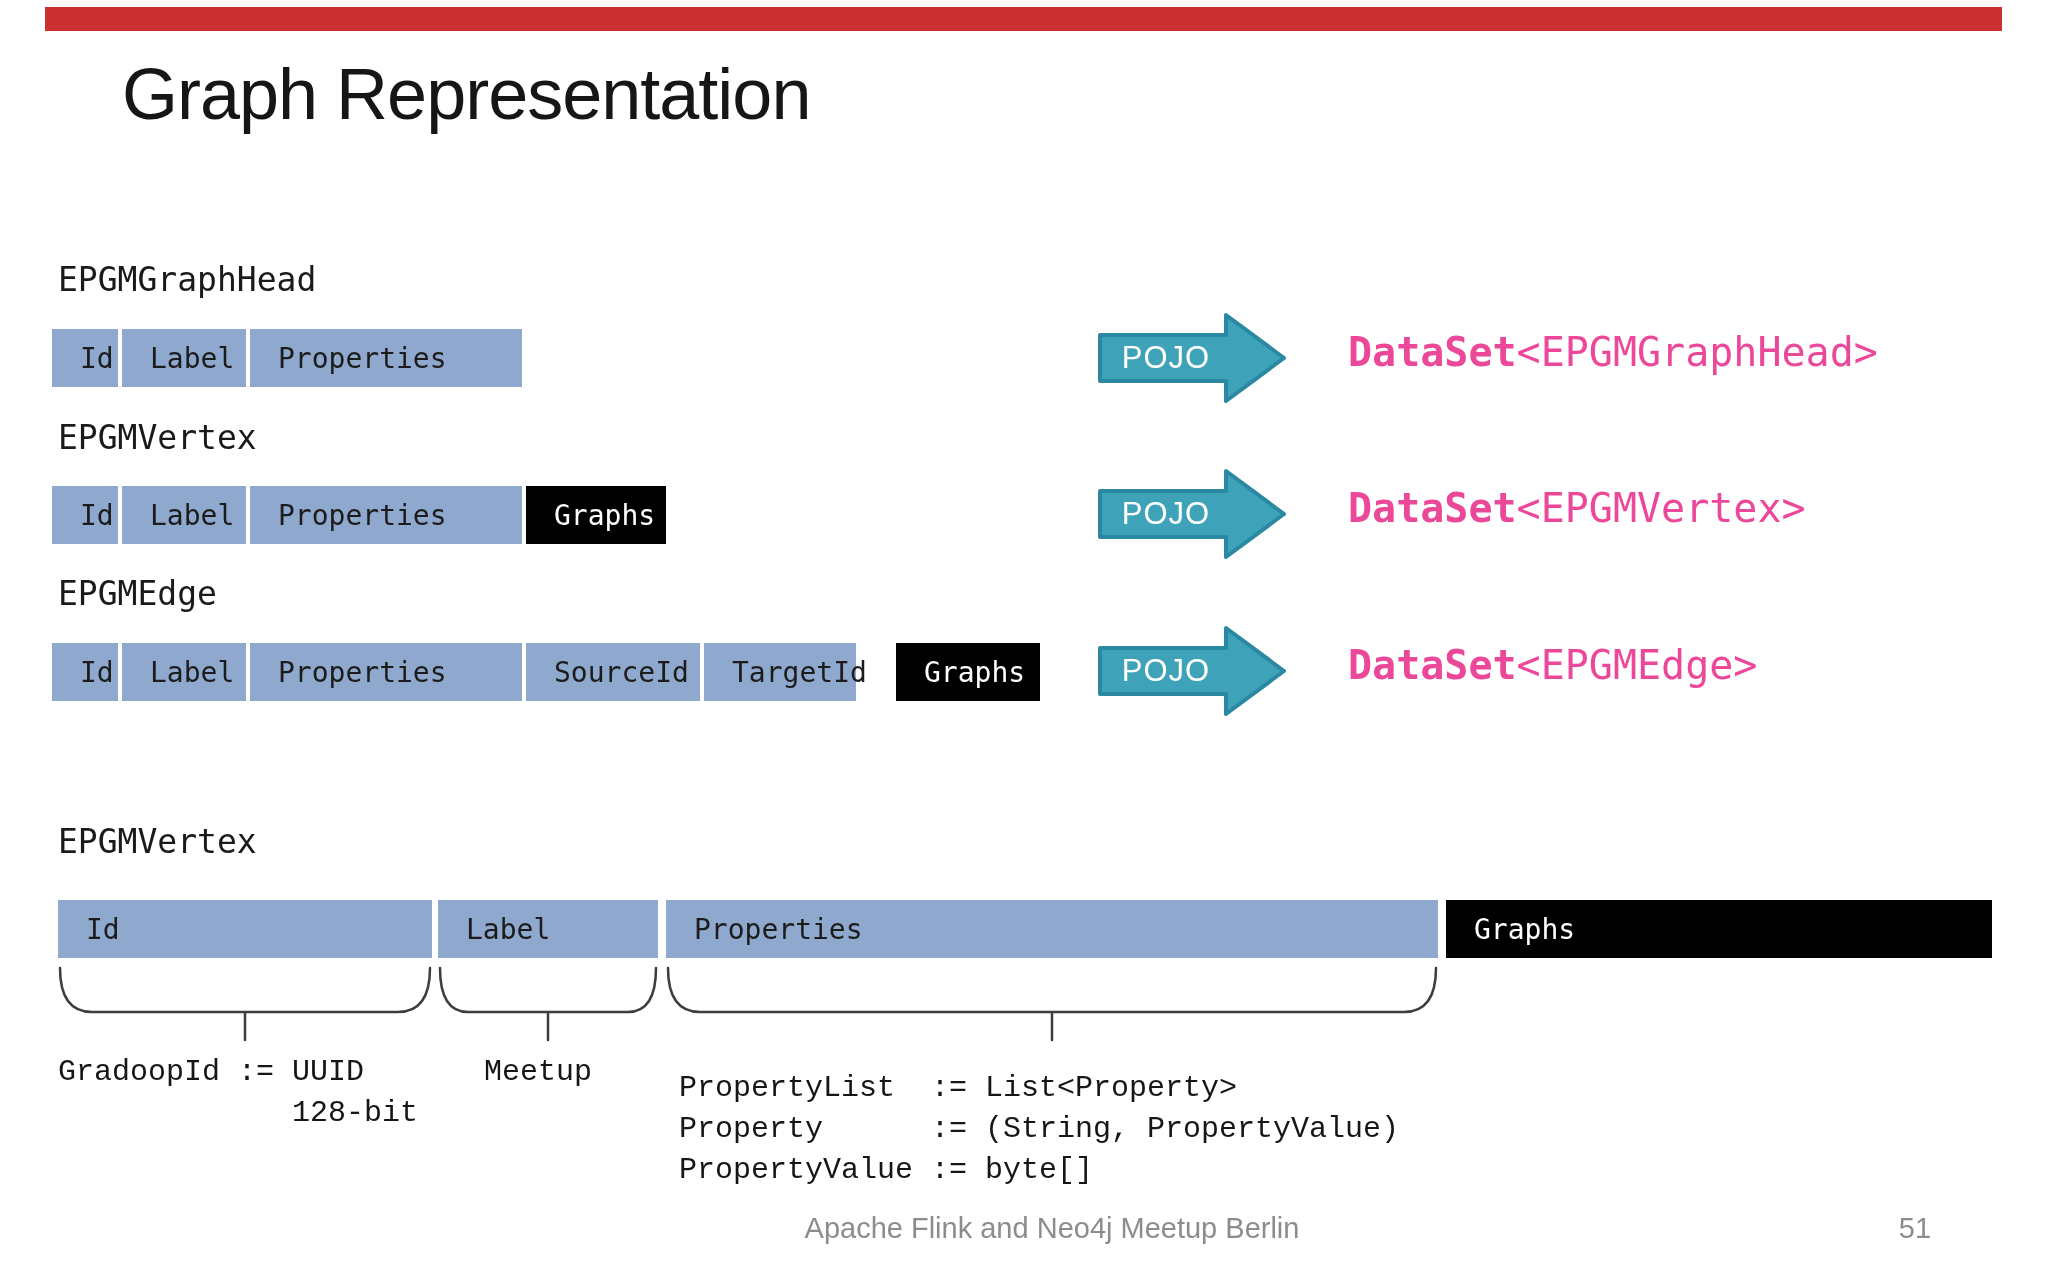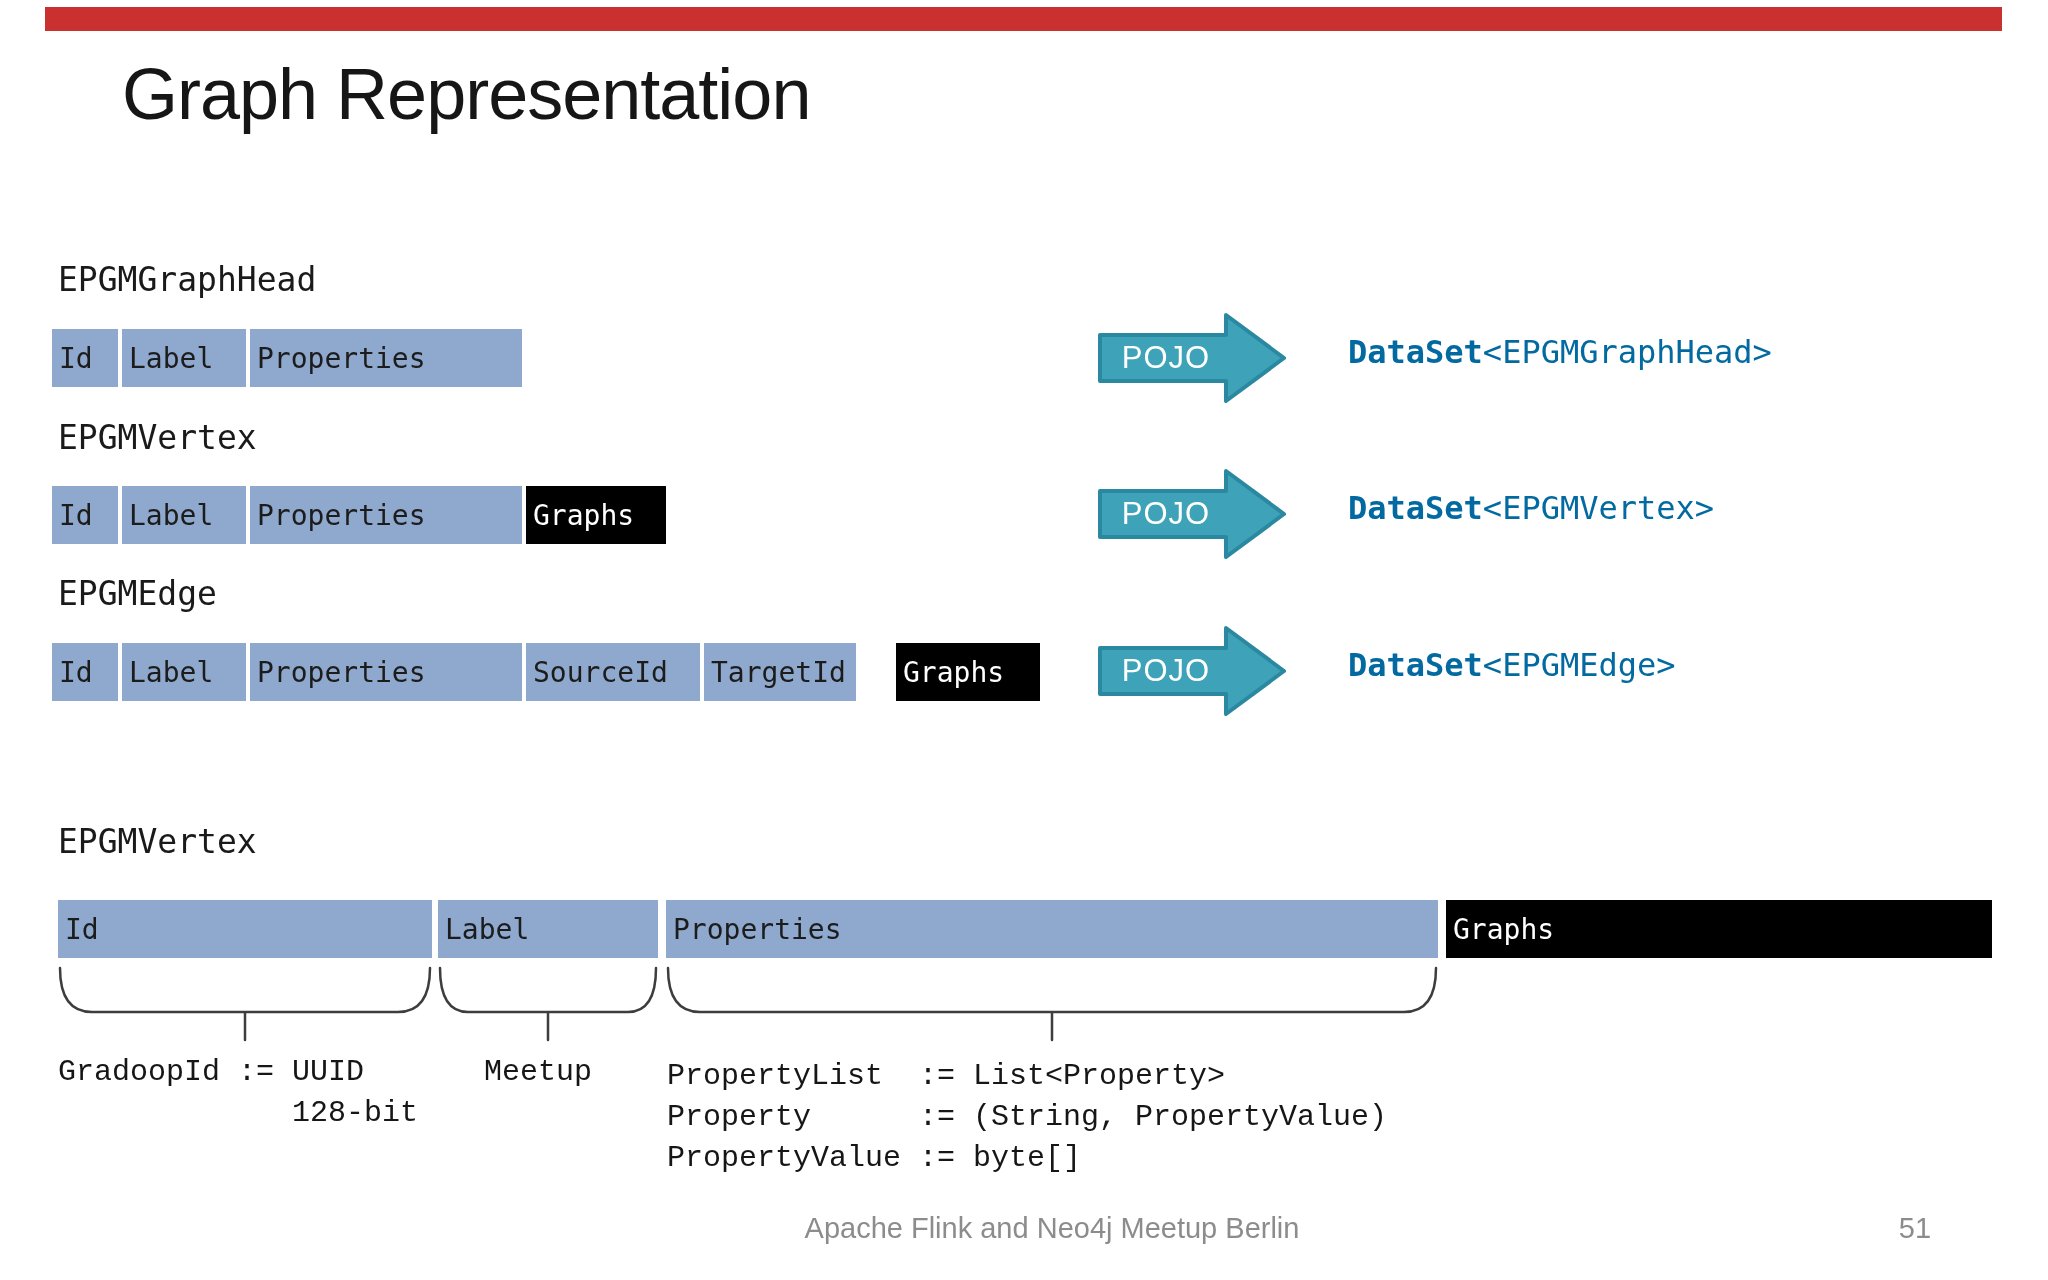--- a/index.html
+++ b/index.html
@@ -21,36 +21,36 @@
   }
   .sec-label{
     position:absolute;left:58px;
     font-family:"DejaVu Sans Mono", monospace;
     font-size:33px;color:#1a1a1a;line-height:40px;white-space:pre;
   }
   .cell{
     position:absolute;height:58px;box-sizing:border-box;
     background:#8FA9CE;
     display:flex;align-items:center;
-    padding-left:7px;
+    padding-left:28px;
     font-family:"DejaVu Sans Mono", monospace;
     font-size:28px;color:#1c1c1c;white-space:pre;
   }
   .cell.red{background:#000000;color:#ffffff;}
   .arrow-svg{position:absolute;left:1098px;width:190px;height:90px;}
   .arrow-svg polygon{fill:#3EA2B9;stroke:#2A89A0;stroke-width:4;stroke-linejoin:round;}
   .pojo-label{
     position:absolute;left:1106px;width:120px;text-align:center;
     font-family:"Liberation Sans", sans-serif;
     font-size:31px;line-height:40px;color:#ffffff;letter-spacing:1px;
   }
   .dataset{
     position:absolute;left:1348px;
     font-family:"DejaVu Sans Mono", monospace;
-    font-size:32px;line-height:48px;color:#0369a1;white-space:pre;
+    font-size:40px;line-height:48px;color:#ec4899;white-space:pre;
   }
   .dataset .b{font-weight:700;}
   .brace{position:absolute;height:78px;}
   .brace path{fill:none;stroke:#3d3d3d;stroke-width:2.5;stroke-linecap:round;}
   .defs{
     position:absolute;
     font-family:Liberation Mono, monospace;
     font-size:30px;line-height:41px;color:#161616;white-space:pre;
   }
   .footer-text{
@@ -117,20 +117,20 @@
   <svg class="brace" style="left:438px;top:966px;width:220px;" viewBox="0 0 220 78">
     <path d="M2,2 Q2,46 30,46 L190,46 Q218,46 218,2 M110,46 L110,74"></path>
   </svg>
   <svg class="brace" style="left:666px;top:966px;width:772px;" viewBox="0 0 772 78">
     <path d="M2,2 Q2,46 34,46 L738,46 Q770,46 770,2 M386,46 L386,74"></path>
   </svg>
 
   <pre class="defs" style="left:58px;top:1052px;margin:0;">GradoopId := UUID
              128-bit</pre>
   <pre class="defs" style="left:484px;top:1052px;margin:0;">Meetup</pre>
-  <pre class="defs" style="left:663px;top:1052px;margin:4px;">PropertyList  := List&lt;Property&gt;
+  <pre class="defs" style="left:663px;top:1052px;margin:16px;">PropertyList  := List&lt;Property&gt;
 Property      := (String, PropertyValue)
 PropertyValue := byte[]</pre>
 
   <div class="footer-text">Apache Flink and Neo4j Meetup Berlin</div>
   <div class="footer-page">51</div>
 
 </div>
 
 </body></html>

